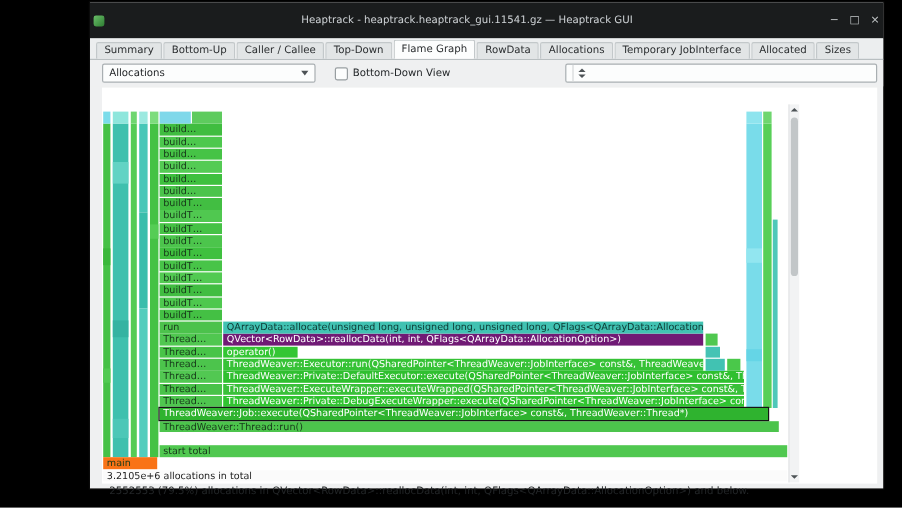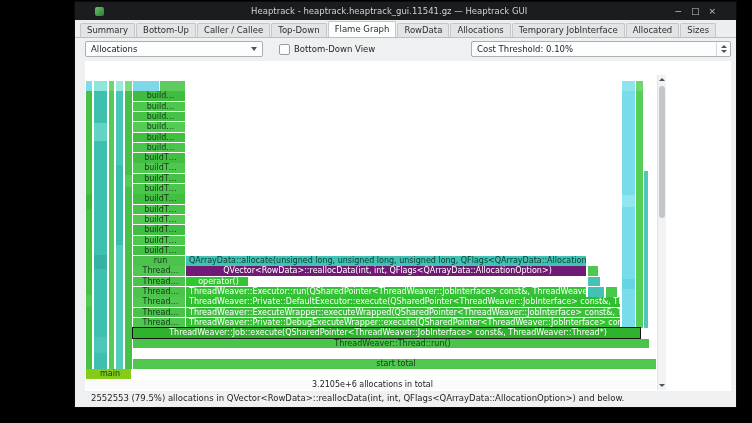--- a/index.html
+++ b/index.html
@@ -7,22 +7,22 @@
     width:752px; height:423px; background:#000;
     font-family:"DejaVu Sans", sans-serif;
     position:relative; overflow:hidden;
   }
   .window {
     position:absolute; left:75px; top:2px; width:661px; height:405px;
     background:#eff0f1; box-shadow:0 0 0 1px #0a0a0a;
   }
   
   .titlebar {
-    height:18px; background:#1a1c1d; display:flex; align-items:center;
-    padding:0 20px; color:#cfd3d6; font-size:8.5px;
+    height:30px; background:#1a1c1d; display:flex; align-items:center;
+    padding:0 3px; color:#cfd3d6; font-size:8.5px;
   }
   .app-icon { width:9px; height:9px; border-radius:2px;
     background:linear-gradient(135deg,#6abf69,#2e7d32); flex:0 0 auto; }
   .title { flex:1; text-align:center; white-space:nowrap; overflow:hidden; }
   .win-btns { display:flex; gap:9px; font-size:9px; color:#c3c7c9; flex:0 0 auto; }
   .win-btns span { line-height:15px; cursor:default; }
   
   .tabbar {
     height:17px; background:#eceeef; border-bottom:1px solid #b9bfc1;
     display:flex; align-items:flex-end; padding-left:5px;
@@ -56,21 +56,21 @@
     color:#232629; padding-left:5px; box-sizing:border-box; }
   .spin-text { flex:1; white-space:nowrap; overflow:hidden; }
   .spin-arrows { width:13px; align-self:stretch; border-left:1px solid #d4d8da;
     display:flex; flex-direction:column; align-items:center;
     justify-content:center; gap:2px; }
   
   .flameview { position:relative; margin:1px 5px 0 10px; height:330px; background:#fff; }
   .chart { position:absolute; left:1px; top:14px; width:570px; height:315px; }
   .bar { position:absolute; height:9.6px; font-size:8px; line-height:9.6px;
     padding-left:3px; box-sizing:border-box; white-space:nowrap; overflow:hidden;
-    color:#17391a;text-align:center; }
+    color:#17391a; }
   .bar.hl { outline:1px solid #141414; z-index:3; }
   .col { position:absolute; }
   .vscroll { position:absolute; left:572px; top:14px; width:9px; height:315px;
     background:#f2f3f4; border-left:1px solid #e3e5e6; box-sizing:border-box; }
   .vthumb { position:absolute; left:1px; width:6px; top:11px; height:132px;
     background:#c2c6c8; border-radius:3px; }
   .vscroll .tri-up-s { position:absolute; top:3px; left:1px; }
   .vscroll .tri-dn-s { position:absolute; bottom:3px; left:1px; }
   
   .statusbar { height:14px; display:flex; align-items:center; padding-left:16px;
@@ -108,21 +108,20 @@
     <div class="combo">
       <span class="val">Allocations</span>
       <span class="tri-dn"></span>
     </div>
     <div class="checkbox">
       <span class="box"></span>
       <span>Bottom-Down View</span>
     </div>
     <div class="spacer"></div>
     <div class="spin">
-      <span class="spin-text"><span>Cost Threshold:</span>&nbsp;<span>0.10%</span></span>
       <span class="spin-arrows">
         <span class="tri-up-s"></span>
         <span class="tri-dn-s"></span>
       </span>
     </div>
   </div>
 
   <div class="flameview">
     <div class="chart" id="chart">
         <div class="col" style="left: 0px; top: 16px; width: 6px; height: 278px; background: rgb(70, 193, 70);"></div>
@@ -137,21 +136,21 @@
         <div class="col" style="left: 30px; top: 90px; width: 7px; height: 80px; background: rgb(57, 189, 172);"></div>
         <div class="col" style="left: 30px; top: 170px; width: 7px; height: 124px; background: rgb(82, 205, 189);"></div>
         <div class="col" style="left: 39px; top: 16px; width: 7px; height: 278px; background: rgb(69, 194, 69);"></div>
         <div class="col" style="left: 39px; top: 100px; width: 7px; height: 12px; background: rgb(85, 205, 85);"></div>
         <div class="col" style="left: 536px; top: 16px; width: 13px; height: 237px; background: rgb(121, 220, 234);"></div>
         <div class="col" style="left: 536px; top: 120px; width: 13px; height: 12px; background: rgb(146, 230, 240);"></div>
         <div class="col" style="left: 536px; top: 204px; width: 13px; height: 10px; background: rgb(101, 213, 230);"></div>
         <div class="col" style="left: 550px; top: 16px; width: 7px; height: 237px; background: rgb(87, 207, 87);"></div>
         <div class="col" style="left: 558px; top: 96px; width: 4px; height: 157px; background: rgb(79, 200, 185);"></div>
         <div class="bar" style="left: 0px; top: 304.7px; width: 570px; background: rgb(251, 251, 251); color: rgb(27, 27, 27);">3.2105e+6 allocations in total</div>
-        <div class="bar" style="left: 0px; top: 294.4px; width: 45px; background: #84cc16;">main</div>
+        <div class="bar" style="left: 0px; top: 294.4px; width: 45px; background: #f97316;">main</div>
         <div class="bar" style="left: 47px; top: 284.1px; width: 523px; background: rgb(80, 200, 80);">start total</div>
         <div class="bar hl" style="left: 47px; top: 253.2px; width: 507px; background: rgb(47, 179, 47); color: rgb(255, 255, 255);">ThreadWeaver::Job::execute(QSharedPointer&lt;ThreadWeaver::JobInterface&gt; const&amp;, ThreadWeaver::Thread*)</div>
         <div class="bar" style="left: 47px; top: 263.5px; width: 516px; background: rgb(76, 196, 76);">ThreadWeaver::Thread::run()</div>
         <div class="bar" style="left: 47px; top: 242.9px; width: 52px; background: rgb(79, 198, 79);">Thread…</div>
         <div class="bar" style="left: 100px; top: 242.9px; width: 434px; background: rgb(49, 196, 49); color: rgb(255, 255, 255);">ThreadWeaver::Private::DebugExecuteWrapper::execute(QSharedPointer&lt;ThreadWeaver::JobInterface&gt; const&amp;, ThreadWeave</div>
         <div class="bar" style="left: 47px; top: 232.6px; width: 52px; background: rgb(73, 194, 73);">Thread…</div>
         <div class="bar" style="left: 100px; top: 232.6px; width: 434px; background: rgb(58, 192, 58); color: rgb(255, 255, 255);">ThreadWeaver::ExecuteWrapper::executeWrapped(QSharedPointer&lt;ThreadWeaver::JobInterface&gt; const&amp;, ThreadWeaver::Th</div>
         <div class="bar" style="left: 47px; top: 222.3px; width: 52px; background: rgb(82, 200, 82);">Thread…</div>
         <div class="bar" style="left: 100px; top: 222.3px; width: 434px; background: rgb(47, 191, 47); color: rgb(255, 255, 255);">ThreadWeaver::Private::DefaultExecutor::execute(QSharedPointer&lt;ThreadWeaver::JobInterface&gt; const&amp;, ThreadWeaver:</div>
         <div class="bar" style="left: 47px; top: 212px; width: 52px; background: rgb(76, 196, 76);">Thread…</div>

